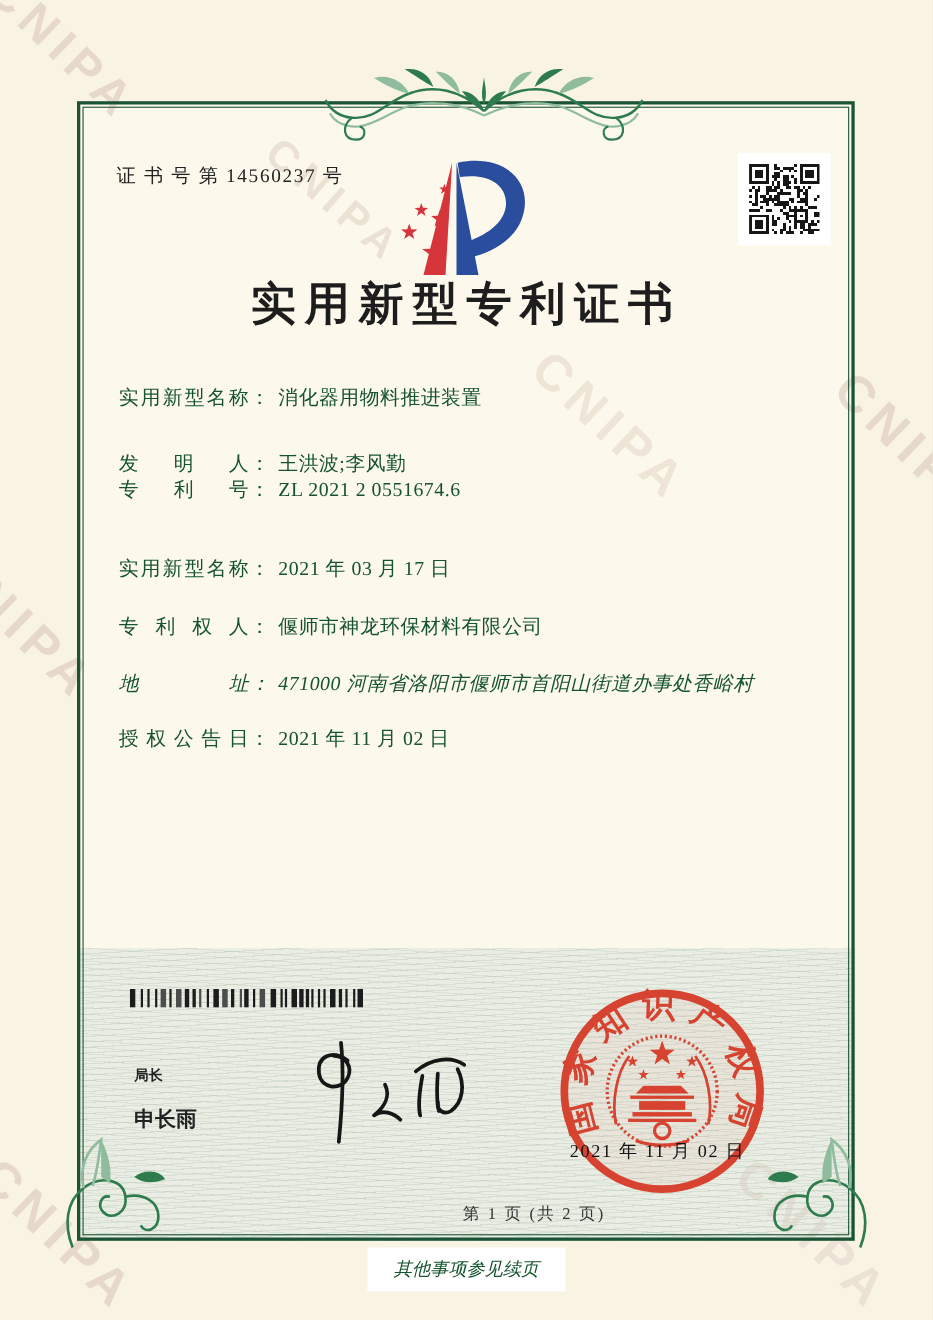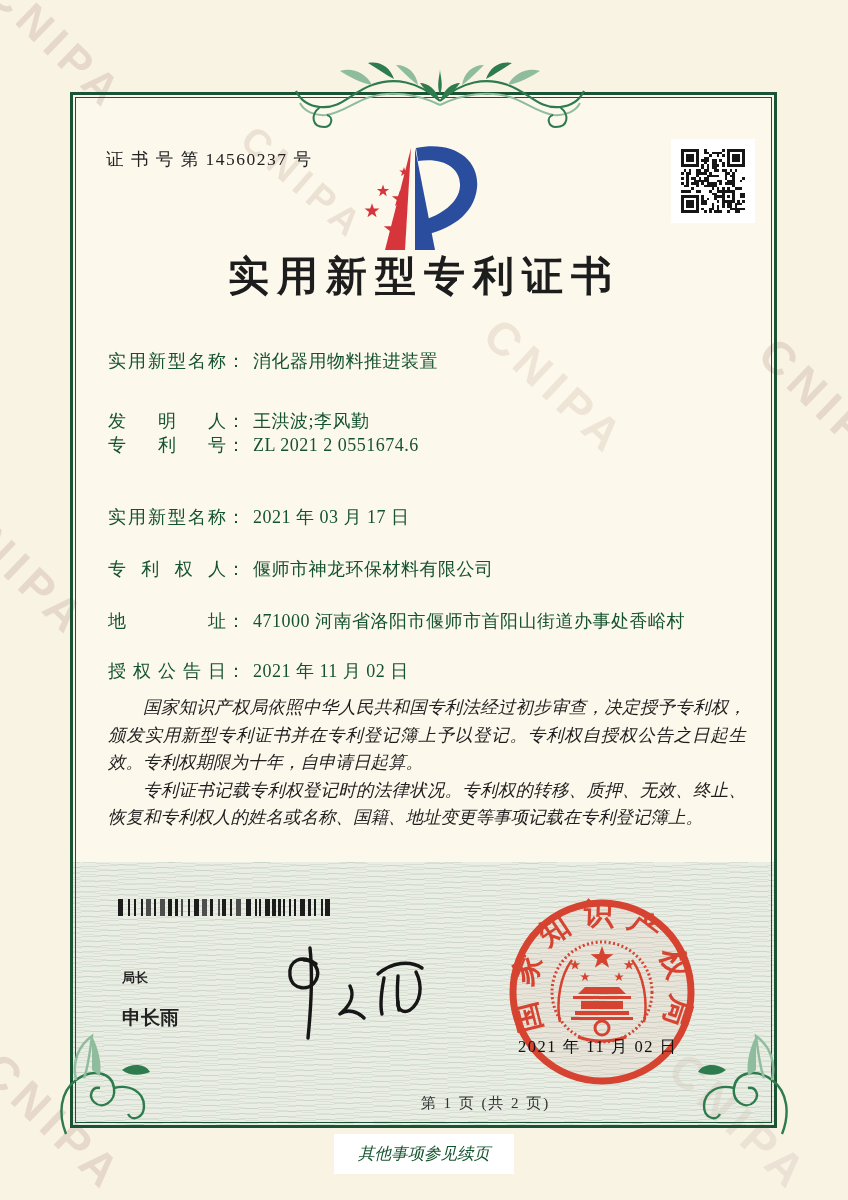--- a/index.html
+++ b/index.html
@@ -347,32 +347,28 @@
   </div>
   <div class="row" style="top:434px;">
     <span class="flabel">专利号</span><span class="colon">：</span><span class="fvalue">ZL 2021 2 0551674.6</span>
   </div>
   <div class="row" style="top:506px;">
     <span class="flabel">实用新型名称</span><span class="colon">：</span><span class="fvalue">2021 年 03 月 17 日</span>
   </div>
   <div class="row" style="top:558px;">
     <span class="flabel">专利权人</span><span class="colon">：</span><span class="fvalue">偃师市神龙环保材料有限公司</span>
   </div>
-  <div class="row" style="top:610px;">
+  <div class="row" style="top:610px;font-style:italic;">
     <span class="flabel">地址</span><span class="colon">：</span><span class="fvalue">471000  河南省洛阳市偃师市首阳山街道办事处香峪村</span>
   </div>
 
   <div class="row" style="top:660px;">
     <span class="flabel">授权公告日</span><span class="colon">：</span><span class="fvalue">2021 年 11 月 02 日</span>
   </div>
 
-  <div class="body-text">
-    <p>国家知识产权局依照中华人民共和国专利法经过初步审查，决定授予专利权，颁发实用新型专利证书并在专利登记簿上予以登记。专利权自授权公告之日起生效。专利权期限为十年，自申请日起算。</p>
-    <p>专利证书记载专利权登记时的法律状况。专利权的转移、质押、无效、终止、恢复和专利权人的姓名或名称、国籍、地址变更等事项记载在专利登记簿上。</p>
-  </div>
 
   <svg id="bc-svg" class="barcode" width="218" height="17" viewBox="0 0 218 17">
       <rect x="0" y="0" width="5" height="17" fill="#1c1c1c"></rect>
       <rect x="10" y="0" width="2" height="17" fill="#1c1c1c"></rect>
       <rect x="16" y="0" width="2" height="17" fill="#1c1c1c"></rect>
       <rect x="23" y="0" width="2" height="17" fill="#1c1c1c"></rect>
       <rect x="28" y="0" width="5" height="17" fill="#4d4d4d"></rect>
       <rect x="36" y="0" width="2" height="17" fill="#1c1c1c"></rect>
       <rect x="42" y="0" width="5" height="17" fill="#4d4d4d"></rect>
       <rect x="50" y="0" width="4" height="17" fill="#1c1c1c"></rect>

